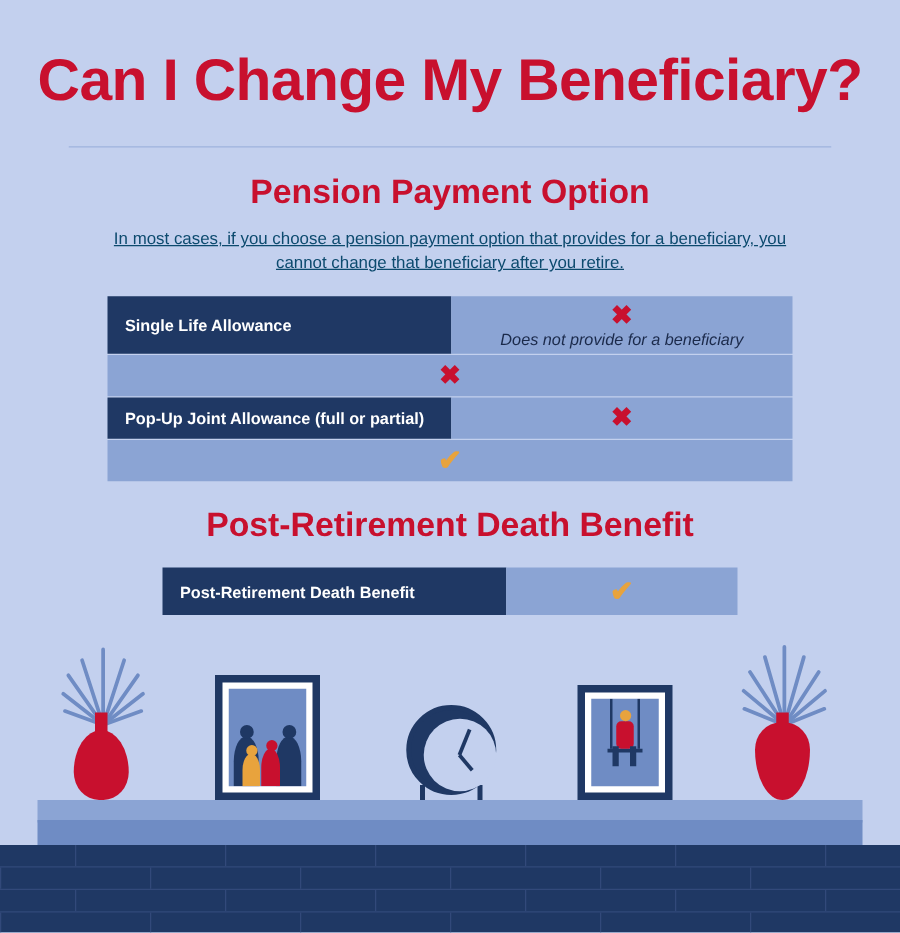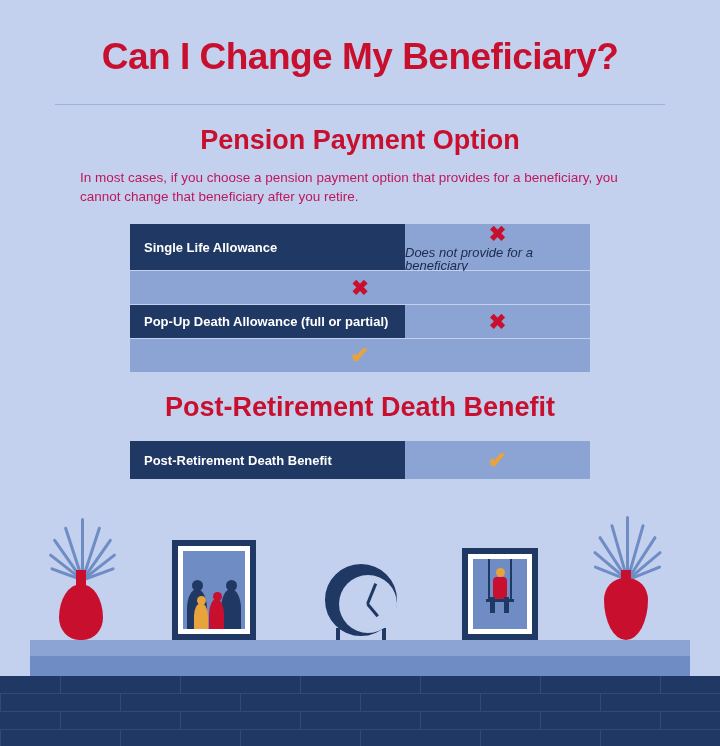--- a/index.html
+++ b/index.html
@@ -18,21 +18,21 @@
     width: 720px;
     height: 746px;
     background: #c3d0ee;
     overflow: hidden;
   }
 
   
   .title {
     text-align: center;
     color: #c8102e;
-    font-size: 37px;
+    font-size: 47px;
     font-weight: bold;
     letter-spacing: -0.5px;
     padding-top: 36px;
     margin: 0;
   }
   .divider {
     width: 610px;
     height: 1px;
     background: #9fb2dd;
     margin: 26px auto 0 auto;
@@ -40,30 +40,32 @@
 
   
   .section-heading {
     text-align: center;
     color: #c8102e;
     font-size: 27px;
     font-weight: bold;
     margin: 20px 0 0 0;
   }
   .section-sub {
-    color: #be185d;
+    text-align: center;
+    color: #0c4a6e;
     font-size: 13.5px;
     line-height: 19px;
     margin: 12px auto 0 auto;
     width: 560px;
+    text-decoration: underline;
   }
 
   
   .table {
-    width: 460px;
+    width: 548px;
     margin: 18px auto 2px auto;
     border-collapse: collapse;
   }
   .row {
     display: flex;
     height: 33px;
     border-bottom: 1px solid #c3d0ee;
   }
   .row:last-child {
     border-bottom: none;
@@ -324,21 +326,21 @@
       </div>
     </div>
 
     <div class="row">
       <div class="cell-mark">
         <span class="mark-x">✖</span>
       </div>
     </div>
 
     <div class="row">
-      <div class="cell-label">Pop-Up Death Allowance (full or partial)</div>
+      <div class="cell-label">Pop-Up Joint Allowance (full or partial)</div>
       <div class="cell-mark">
         <span class="mark-x">✖</span>
       </div>
     </div>
 
     <div class="row">
       <div class="cell-mark">
         <span class="mark-check">✔</span>
       </div>
     </div>

